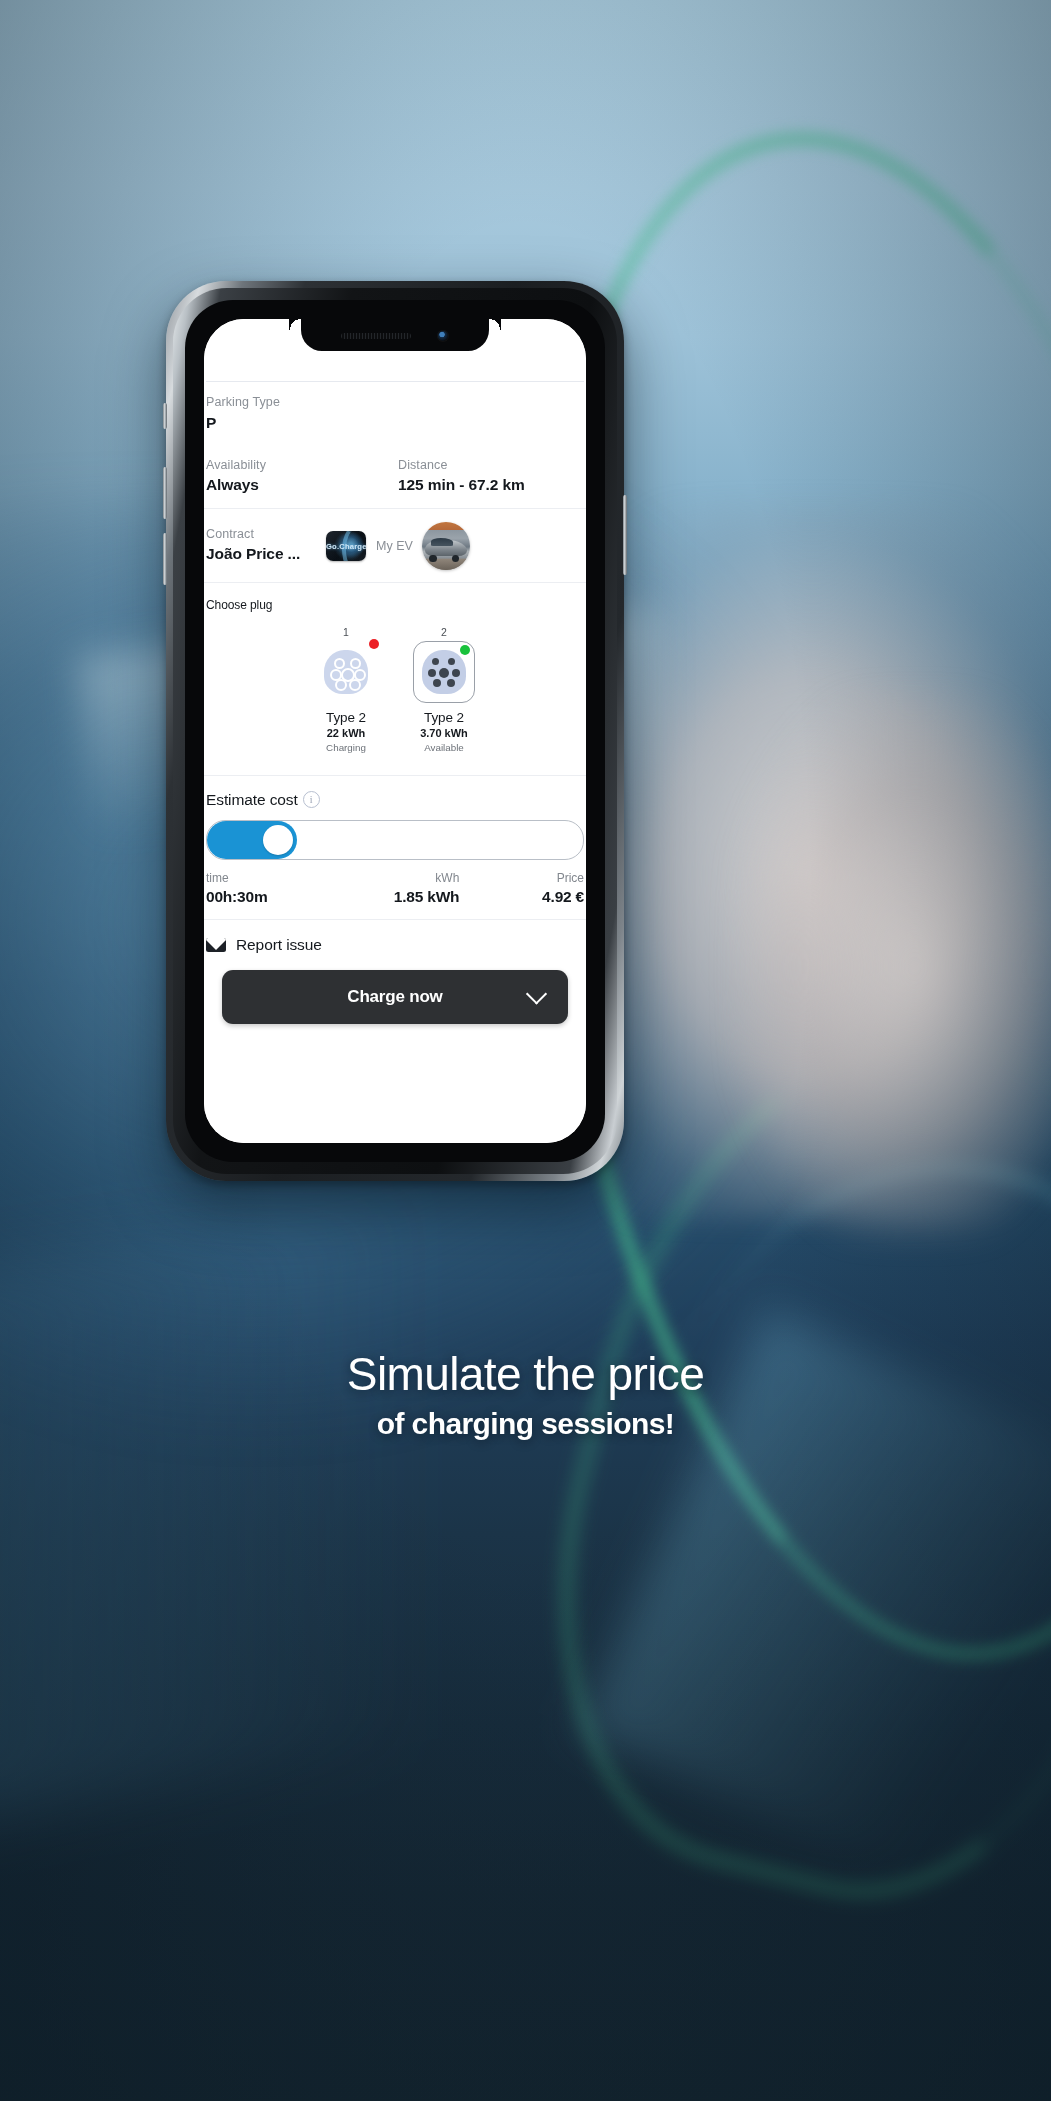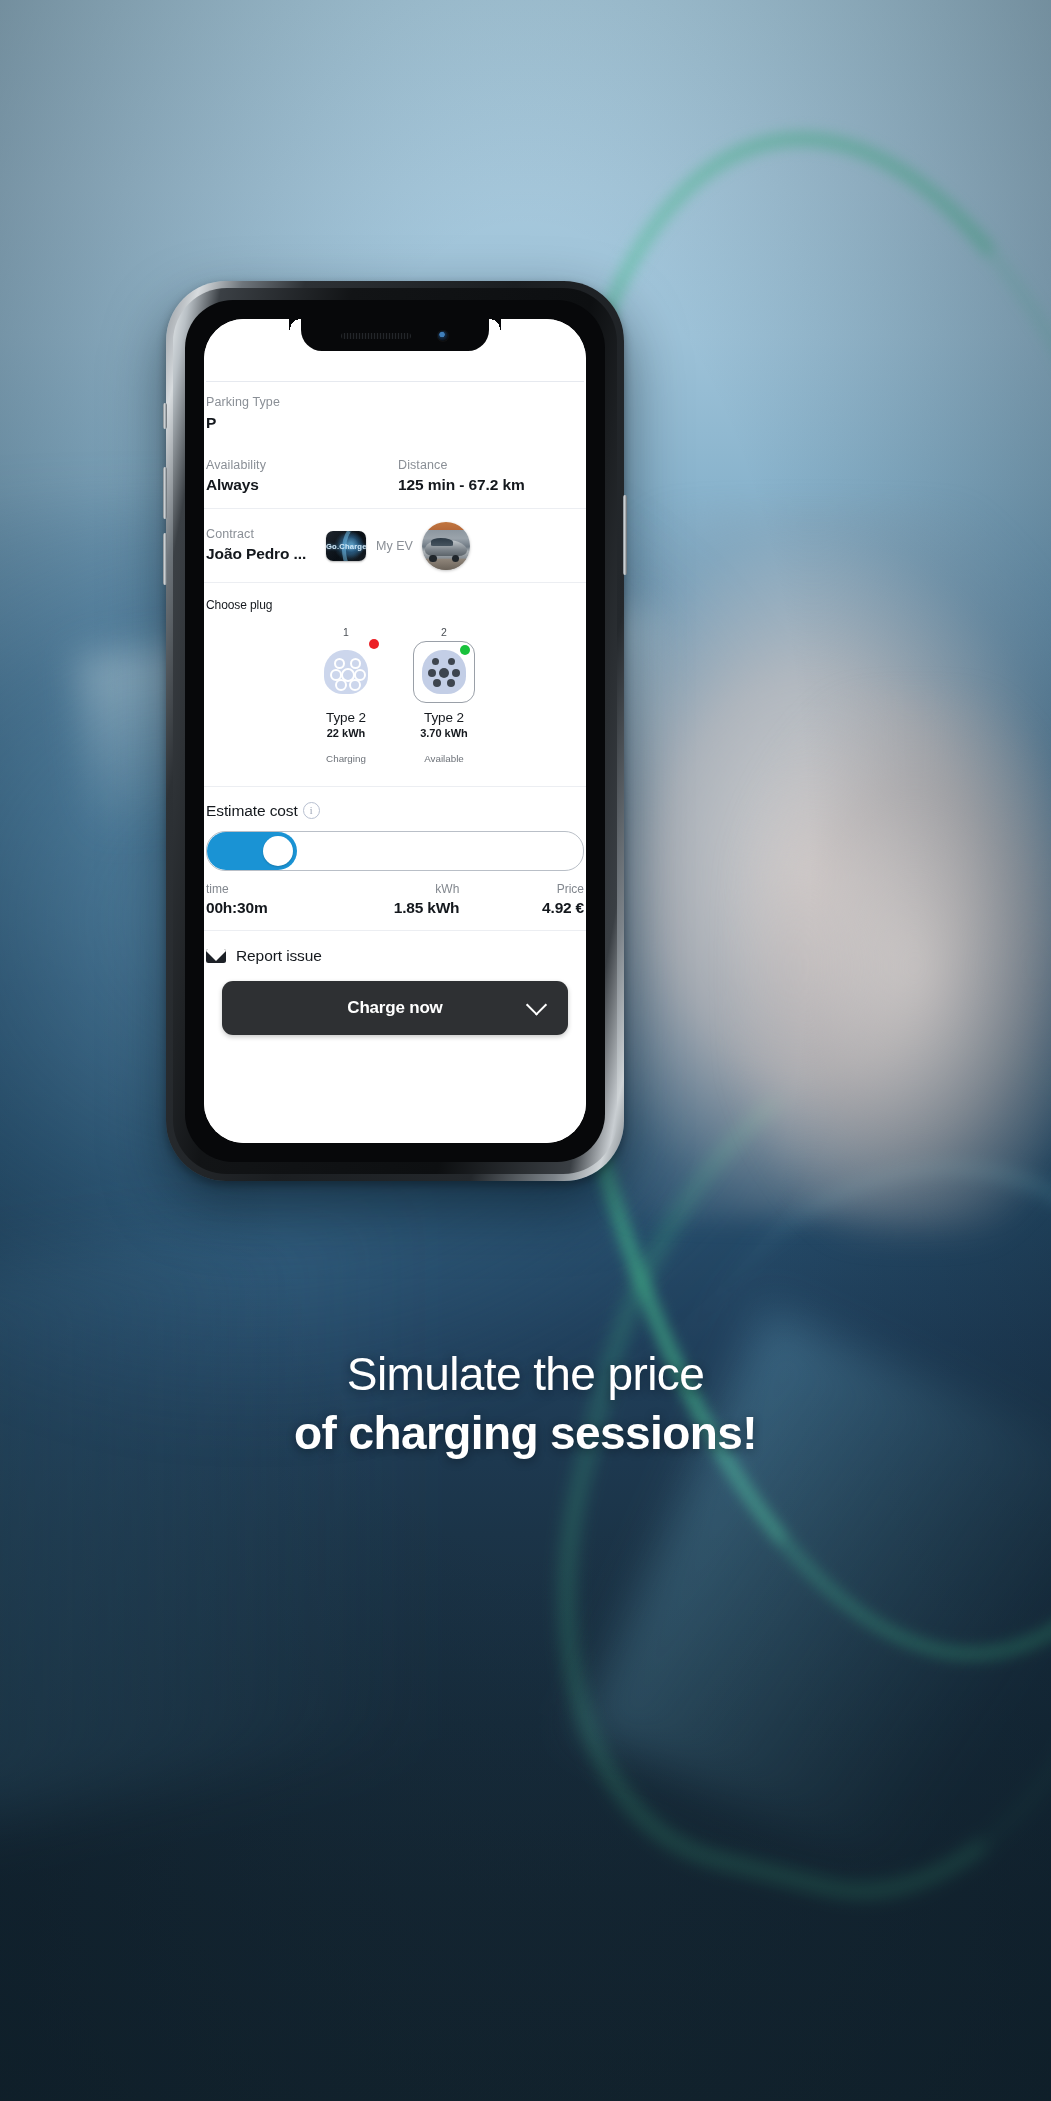--- a/index.html
+++ b/index.html
@@ -242,21 +242,21 @@
   .p-t1{width:7px;height:7px;left:10px;top:8px;}
   .p-t2{width:7px;height:7px;left:26px;top:8px;}
   .p-m1{width:8px;height:8px;left:6px;top:19px;}
   .p-mc{width:10px;height:10px;left:17px;top:18px;}
   .p-m2{width:8px;height:8px;left:30px;top:19px;}
   .p-b1{width:8px;height:8px;left:11px;top:29px;}
   .p-b2{width:8px;height:8px;left:25px;top:29px;}
   .conn.light .p-mc{border-width:2.4px;}
   .plug-name{font-size:13.5px;color:#15191e;margin-top:7px;letter-spacing:-.1px;}
   .plug-pw{font-size:11px;font-weight:700;color:#15191e;margin-top:2px;}
-  .plug-st{font-size:9.8px;color:#6c7178;margin-top:14px;}
+  .plug-st{font-size:9.8px;color:#6c7178;margin-top:3px;}
 
   
   .est-head{display:flex;align-items:center;gap:5px;padding:15px 2px 0 2px;}
   .est-title{font-size:15.5px;color:#15191e;letter-spacing:-.1px;}
   .info-ico{
     width:15px;height:15px;border-radius:50%;border:1.3px solid #b7bfd0;
     display:flex;align-items:center;justify-content:center;
     font-size:10px;color:#98a0b2;font-family:"Liberation Serif",serif;line-height:1;
   }
   .slider{
@@ -301,21 +301,21 @@
     border-right:2.6px solid #fff;border-bottom:2.6px solid #fff;
     transform:translateY(-70%) rotate(45deg);
   }
 
   
   .caption{
     position:absolute;left:0;right:0;top:1349px;text-align:center;color:#fff;
     text-shadow:0 2px 10px rgba(0,10,20,.45);
   }
   .cap-1{font-size:46px;font-weight:400;letter-spacing:-.6px;line-height:1.1;}
-  .cap-2{font-size:46px;font-weight:700;letter-spacing:-.6px;line-height:1.2;margin-top:6px;}
+  .cap-2{font-size:30px;font-weight:700;letter-spacing:-.6px;line-height:1.2;margin-top:6px;}
 </style>
 </head>
 <body>
 
 <div id="stage">
 
   <div class="bg-base"></div>
   <div class="bg-car-body"></div>
   <div class="bg-hood-hi"></div>
   <div class="bg-cable-green"></div>
@@ -360,21 +360,21 @@
               <div class="col right">
                 <div class="lbl">Distance</div>
                 <div class="val">125 min - 67.2 km</div>
               </div>
             </div>
             <div class="hr-soft"></div>
 
             <div class="contract-row">
               <div class="contract-left">
                 <div class="lbl">Contract</div>
-                <div class="val">João Pedro ...</div>
+                <div class="val">João Price ...</div>
               </div>
               <div class="logo-tile">
                 <div class="arc"></div>
                 <div class="txt">Go.Charge</div>
               </div>
               <div class="myev-lbl">My EV</div>
               <div class="avatar">
                 <div class="road"></div>
                 <div class="car-b"></div>
                 <div class="car-glass"></div>

